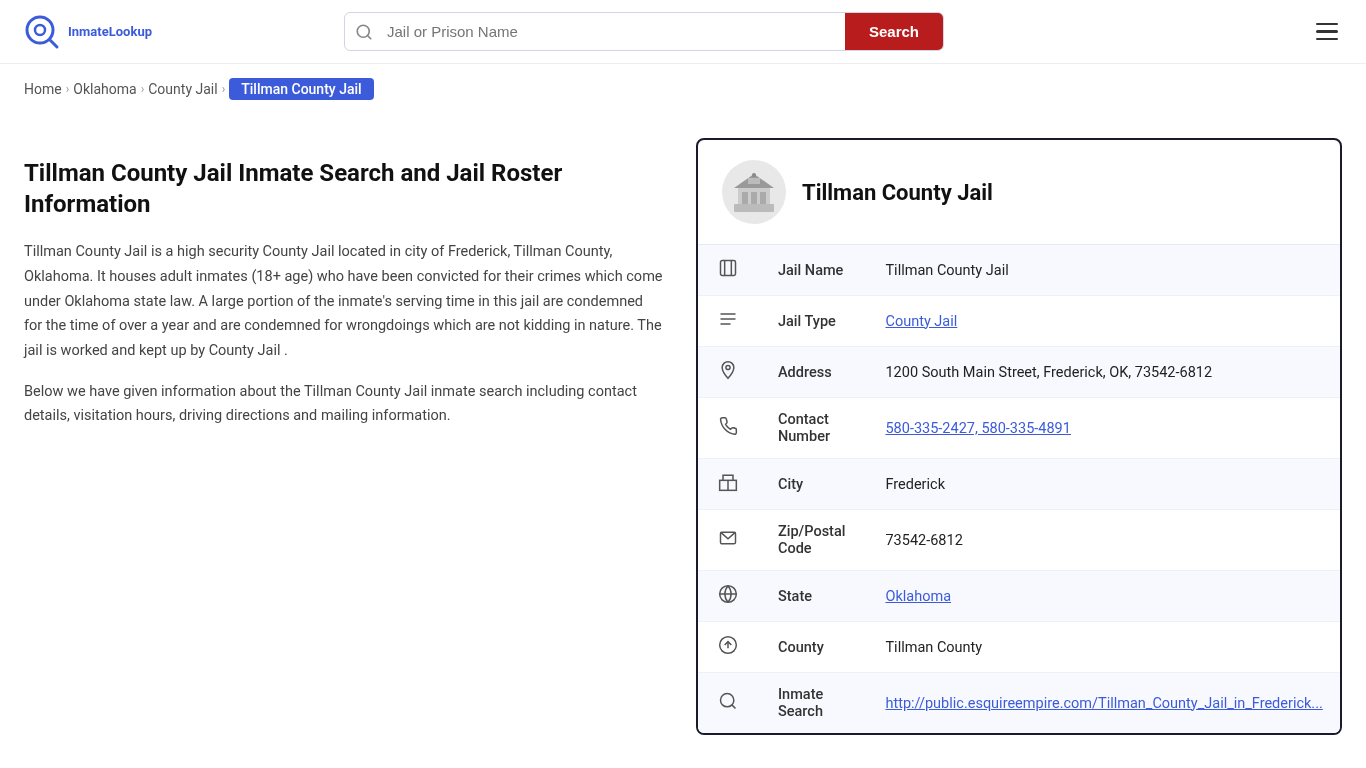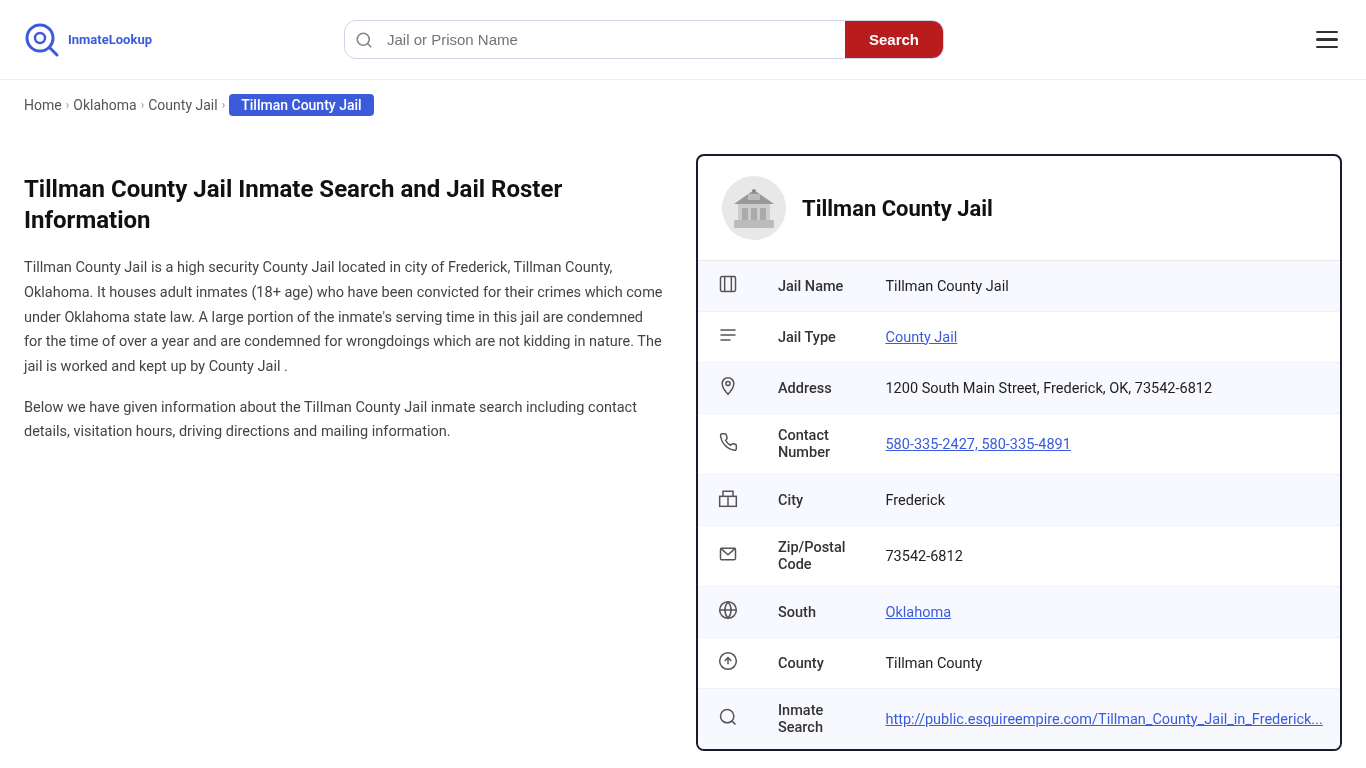--- a/index.html
+++ b/index.html
@@ -29,23 +29,23 @@
       font-size: 13px;
       font-weight: 700;
       color: #1a1a2e;
     }
     .logo-text span { color: #3b5bdb; }
     .search-area {
       display: flex;
       align-items: center;
       flex: 1;
       max-width: 600px;
-      margin: 8px auto;
+      margin: 0 auto;
       border: 1.5px solid #d0d5e8;
-      border-radius: 12px;
+      border-radius: 6px;
       overflow: hidden;
       background: #fff;
     }
     .search-icon-wrap {
       padding: 0 10px;
       color: #888;
       display: flex;
       align-items: center;
     }
     .search-input {
@@ -361,21 +361,21 @@
           </tr>
 
           <tr>
             <td class="row-icon">
               <svg width="20" height="20" viewBox="0 0 24 24" fill="none" stroke="#555" stroke-width="1.8">
                 <circle cx="12" cy="12" r="10"></circle>
                   <line x1="2" y1="12" x2="22" y2="12"></line>
                   <path d="M12 2a15.3 15.3 0 010 20M12 2a15.3 15.3 0 000 20"></path>
               </svg>
             </td>
-            <td class="row-label">South</td>
+            <td class="row-label">State</td>
             <td class="row-value">
               <a href="#">Oklahoma</a>
             </td>
           </tr>
 
           <tr>
             <td class="row-icon">
               <svg width="20" height="20" viewBox="0 0 24 24" fill="none" stroke="#555" stroke-width="1.8">
                 <circle cx="12" cy="12" r="10"></circle>
                   <polyline points="8,12 12,8 16,12"></polyline>

